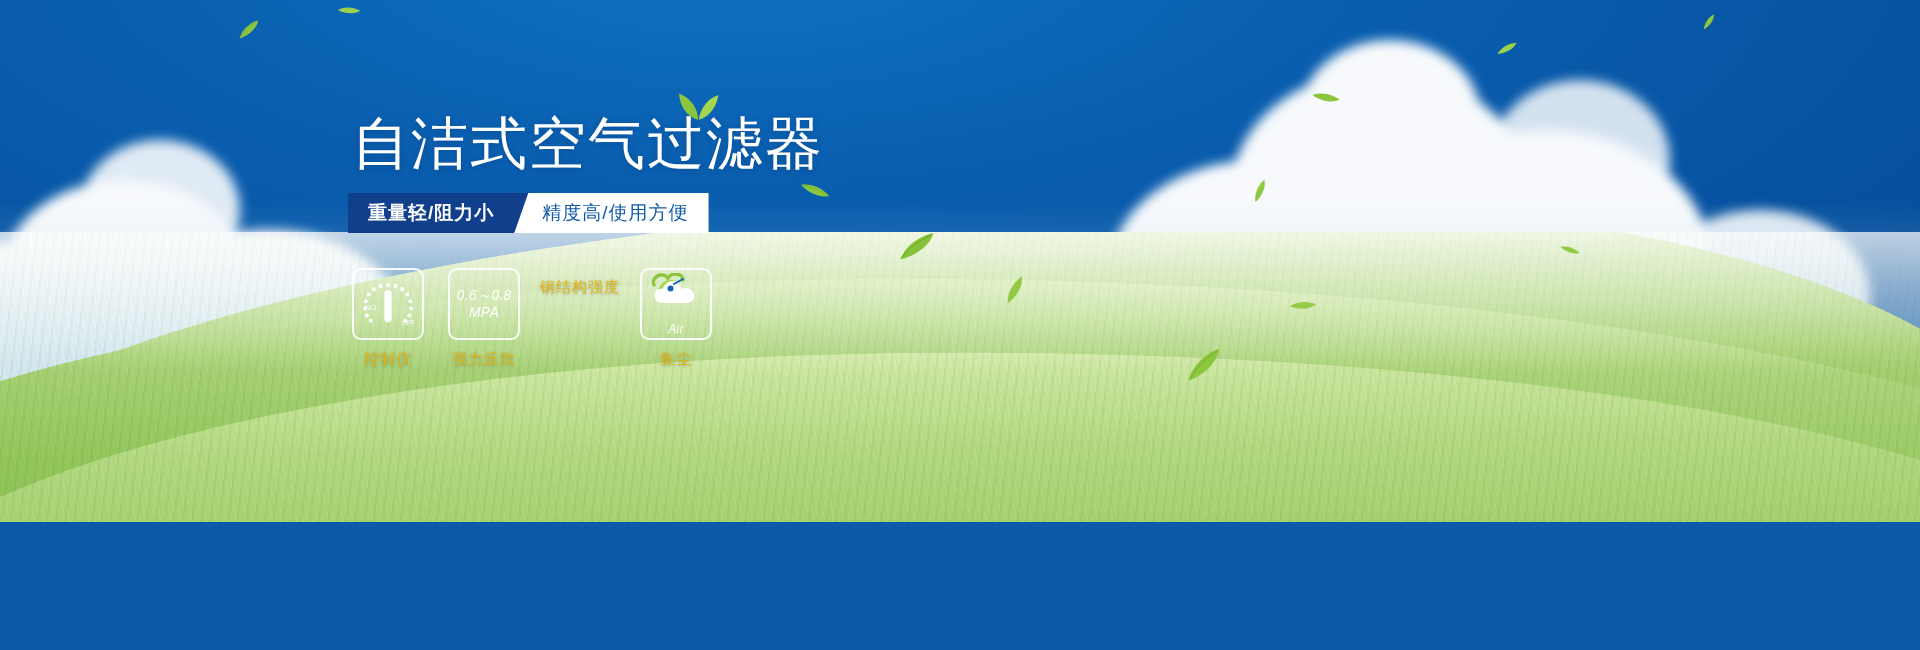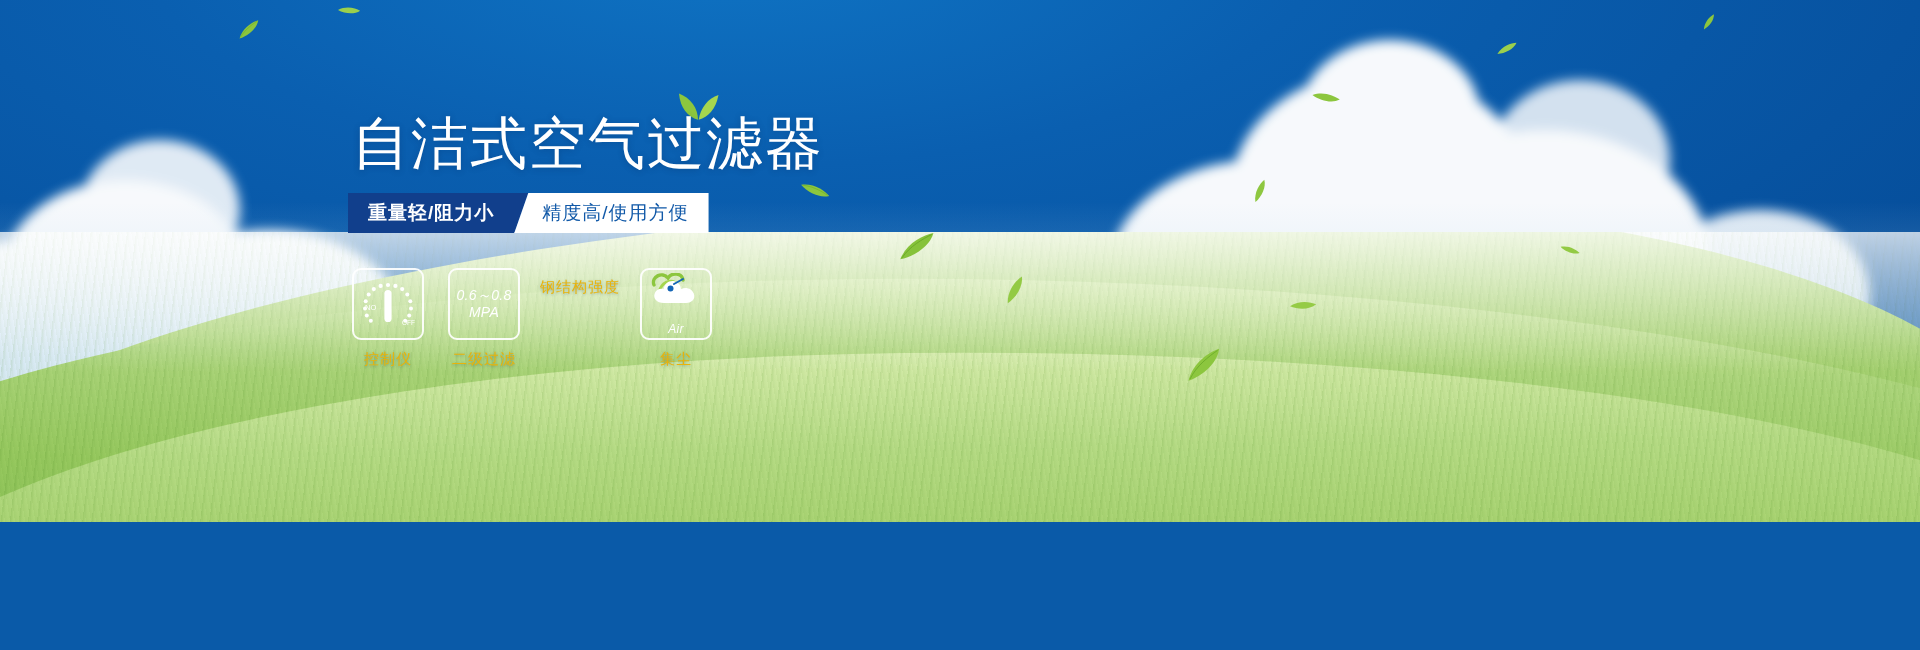--- a/index.html
+++ b/index.html
@@ -312,21 +312,21 @@
         <div class="feature-label">控制仪</div>
       </div>
 
       <div class="feature">
         <div class="feature-box">
           <div class="feature-text">
             <div>0.6～0.8</div>
             <div>MPA</div>
           </div>
         </div>
-        <div class="feature-label">二级过滤</div>
+        <div class="feature-label">强力反吹</div>
       </div>
 
 
       <div class="feature">
         <div class="feature-label">钢结构强度</div>
       </div>
 
       <div class="feature">
         <div class="feature-box" style="flex-direction:column;gap:16px;">
           <svg width="52" height="34" viewBox="0 0 52 34">

